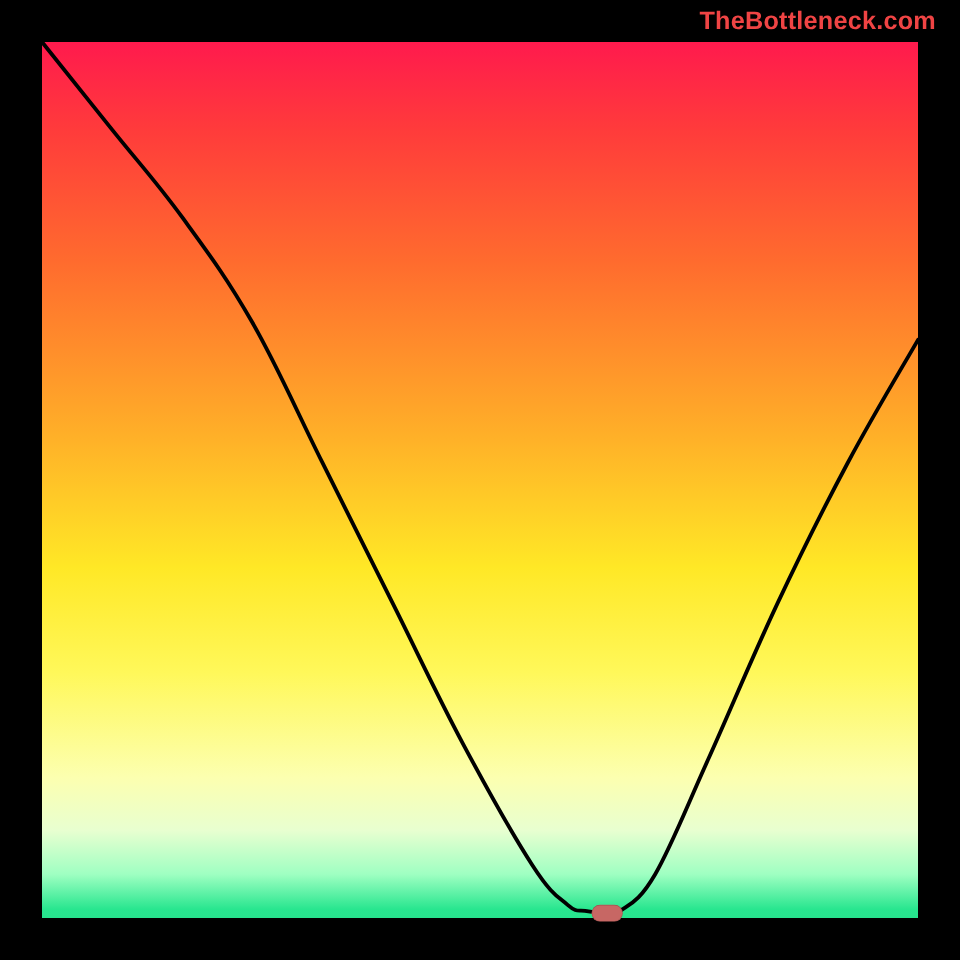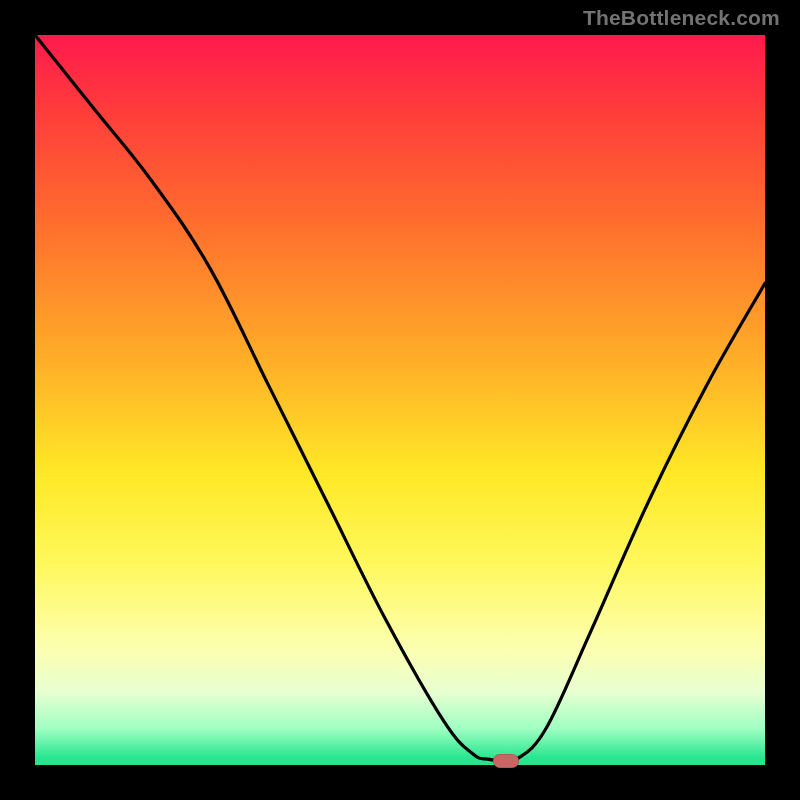--- a/index.html
+++ b/index.html
@@ -37,21 +37,21 @@
       #27e38d 100%
     );
   }
   .watermark {
     position: absolute;
     top: 6px;
     right: 20px;
     font-family: Arial, Helvetica, sans-serif;
     font-size: 21px;
     font-weight: 600;
-    color: #737373;
+    color: #ef4444;
     letter-spacing: 0.2px;
   }
   svg.curve {
     position: absolute;
     left: 0;
     top: 0;
     width: 730px;
     height: 730px;
     overflow: visible;
   }

